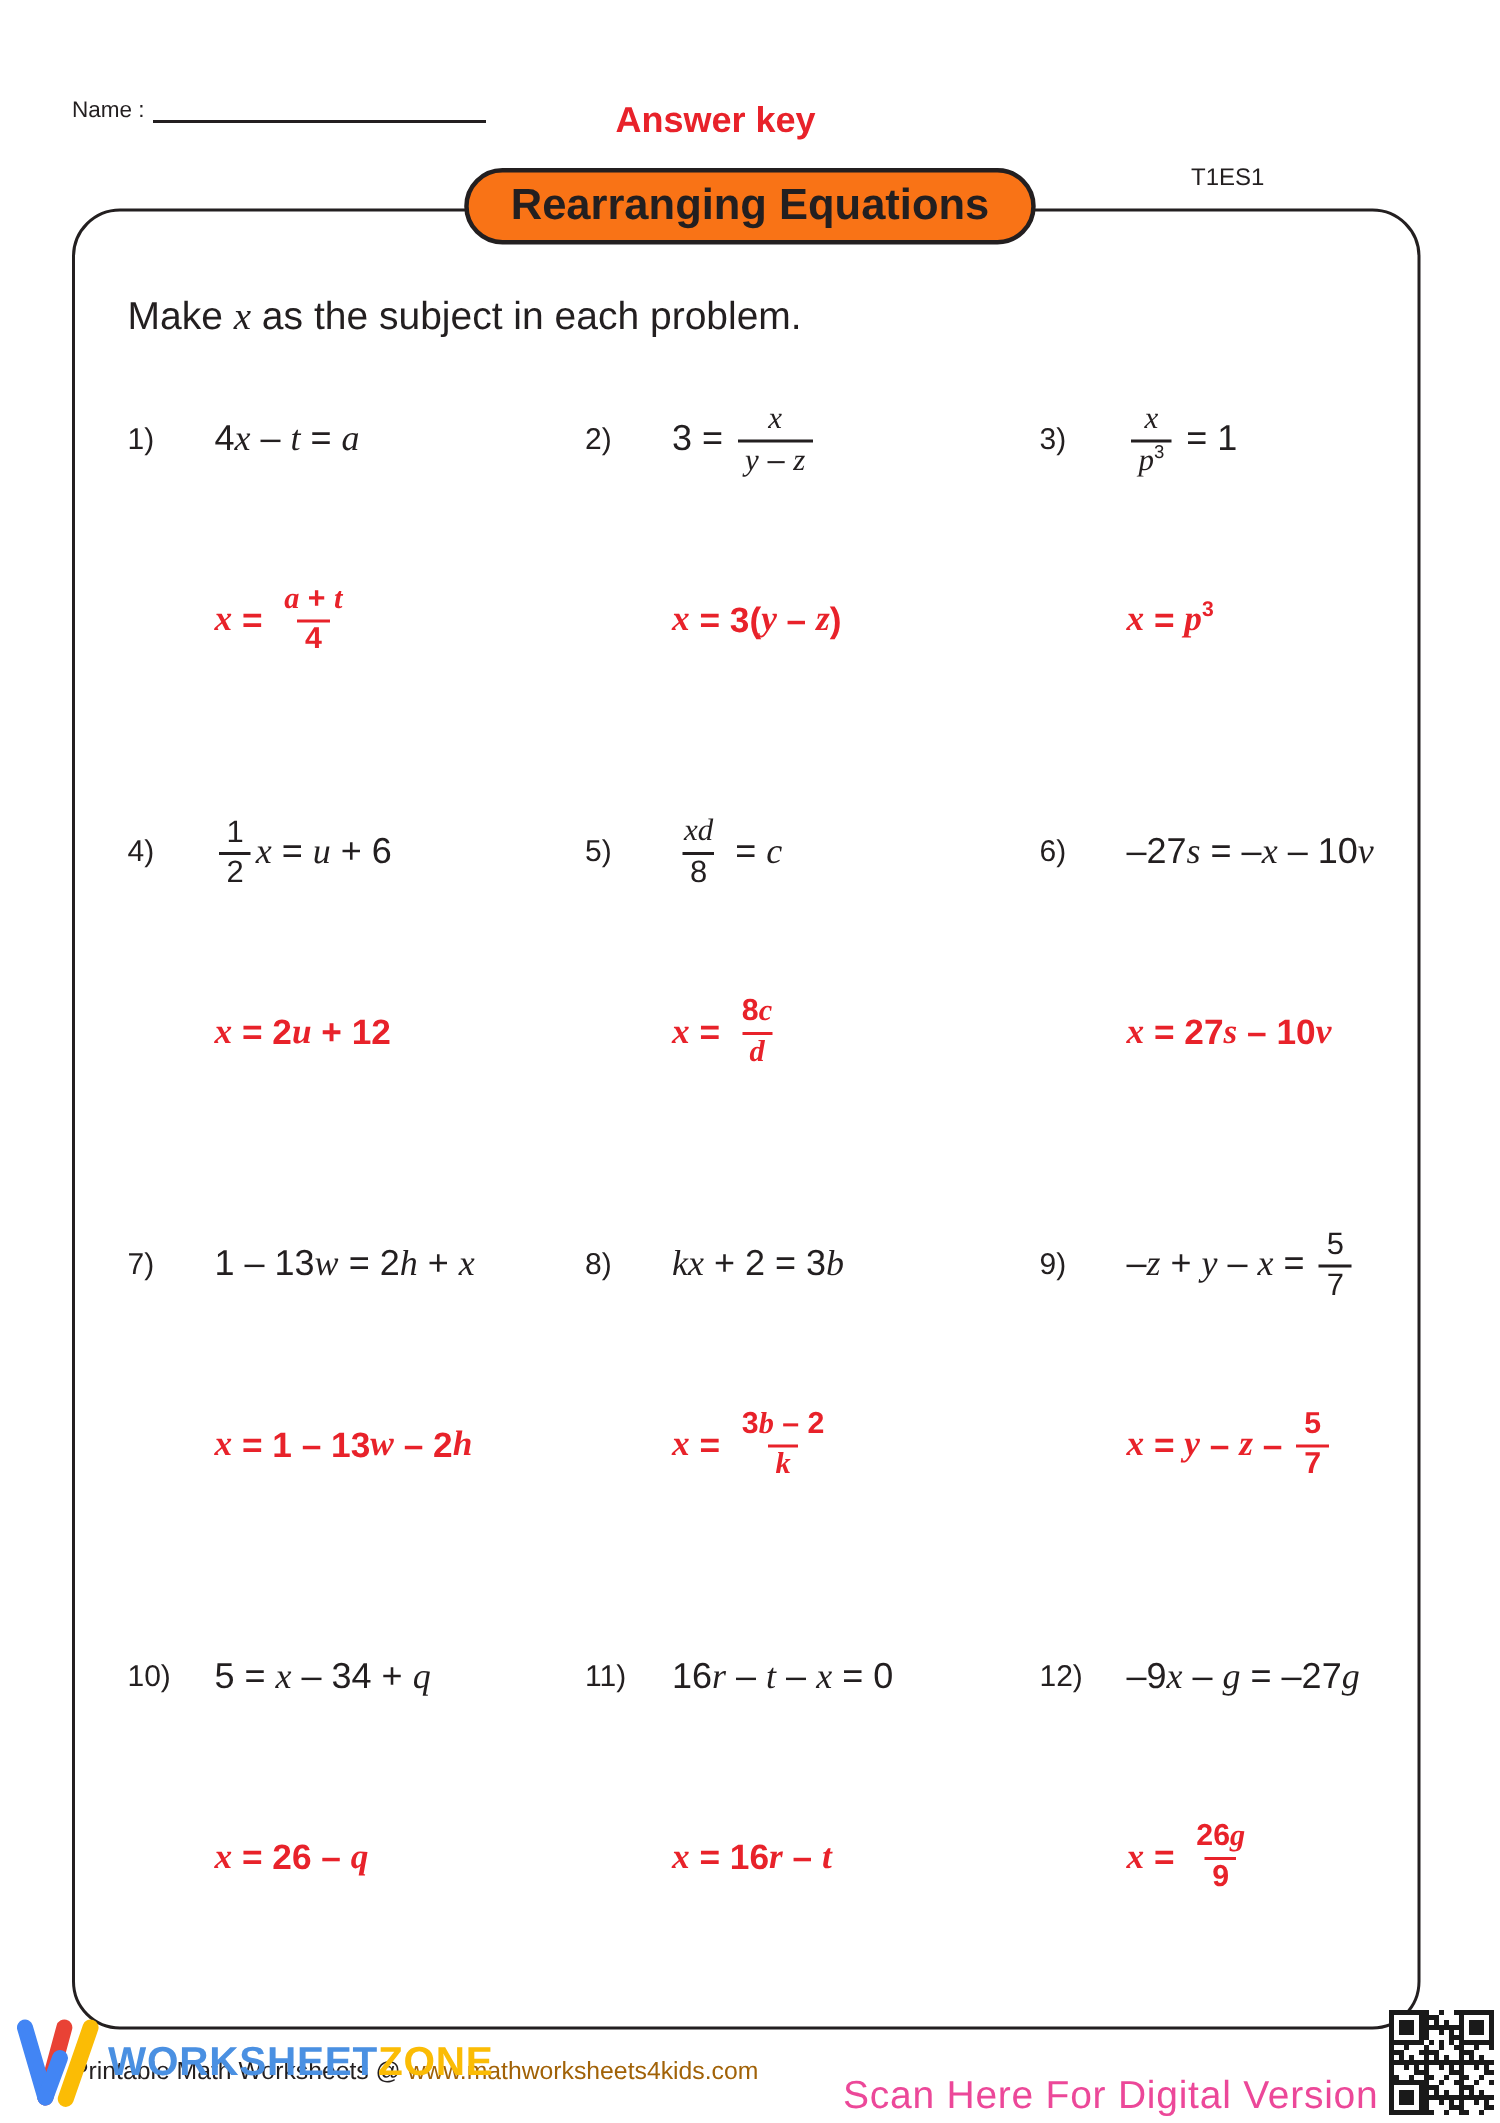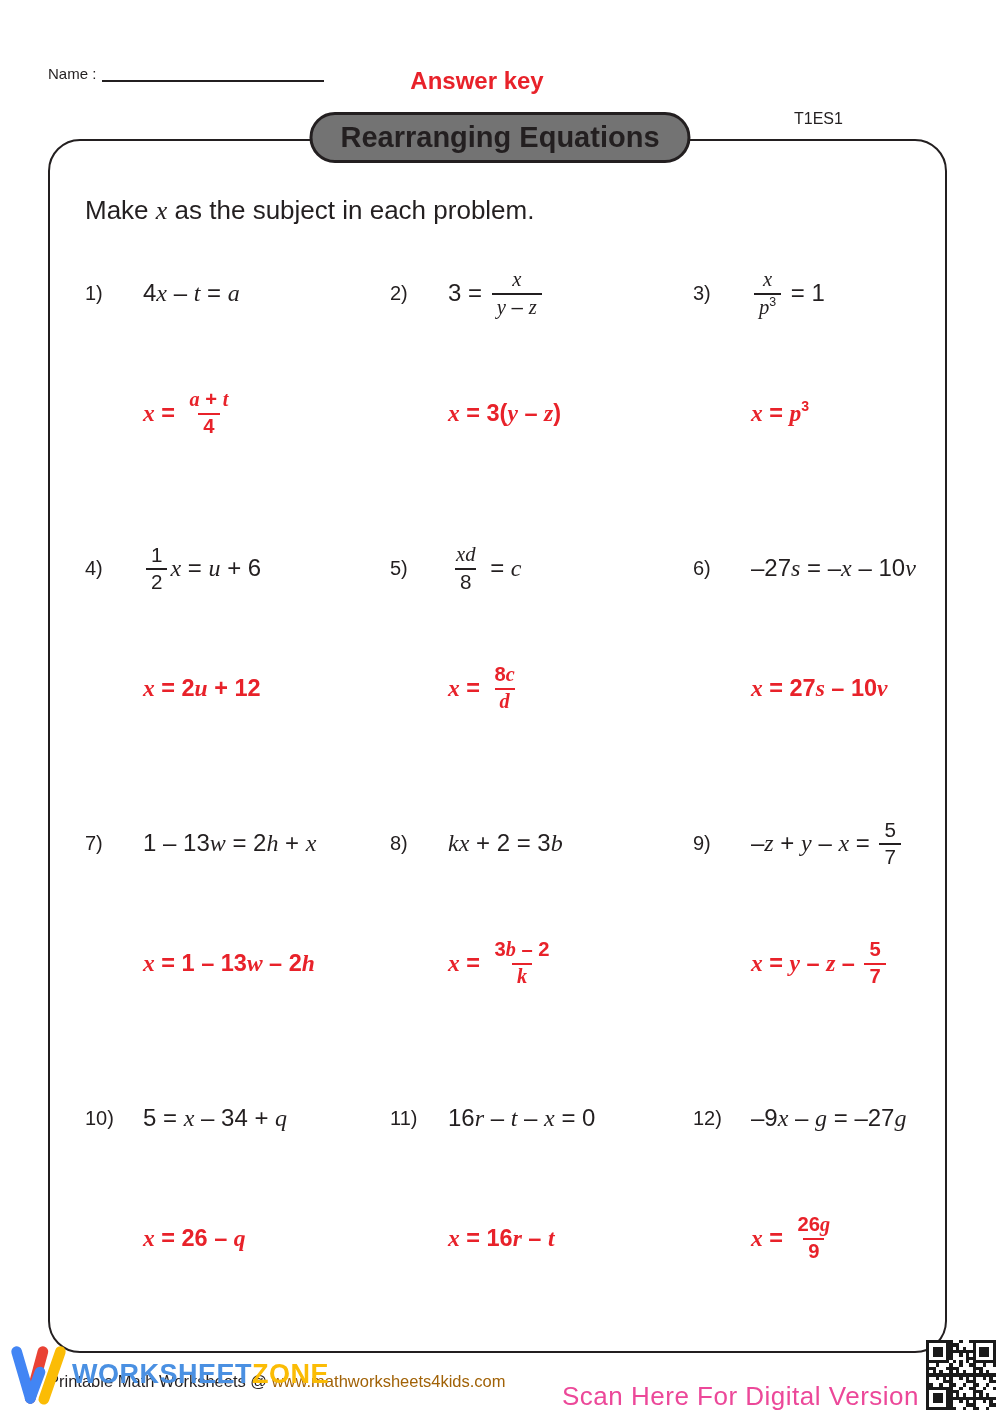--- a/index.html
+++ b/index.html
@@ -16,21 +16,21 @@
   .name-row { position:absolute; top:60px; left:48px; font-size:15px; }
   .name-line { display:inline-block; width:222px; height:20px;
                border-bottom:2px solid #231f20; margin-left:6px; vertical-align:bottom; }
   .answer-key { position:absolute; top:67px; left:0; width:954px; text-align:center;
                 color:#e8222a; font-weight:bold; font-size:24px; }
 
   .sheet-border { position:absolute; left:48px; top:139px; width:895px; height:1210px;
                   border:2.5px solid #231f20; border-radius:32px; background:#fff; z-index:0; }
 
   .title-pill { position:absolute; top:112px; left:50%; transform:translateX(-50%);
-                background:#737373; border:3px solid #231f20; border-radius:27px;
+                background:#f97316; border:3px solid #231f20; border-radius:27px;
                 padding:6px 28px; font-size:29px; font-weight:bold; z-index:2; white-space:nowrap; }
 
   .code { position:absolute; top:110px; left:794px; font-size:16px; z-index:2; }
 
   .instruction { position:absolute; top:195px; left:85px; font-size:26px; z-index:1; }
   .serif-var { font-family:"Liberation Serif", serif; font-style:italic; }
 
   
   .problems { position:absolute; left:85px; top:243px; width:860px; z-index:1;
               display:grid; grid-template-columns:305px 303px 252px; grid-auto-rows:275px; }

